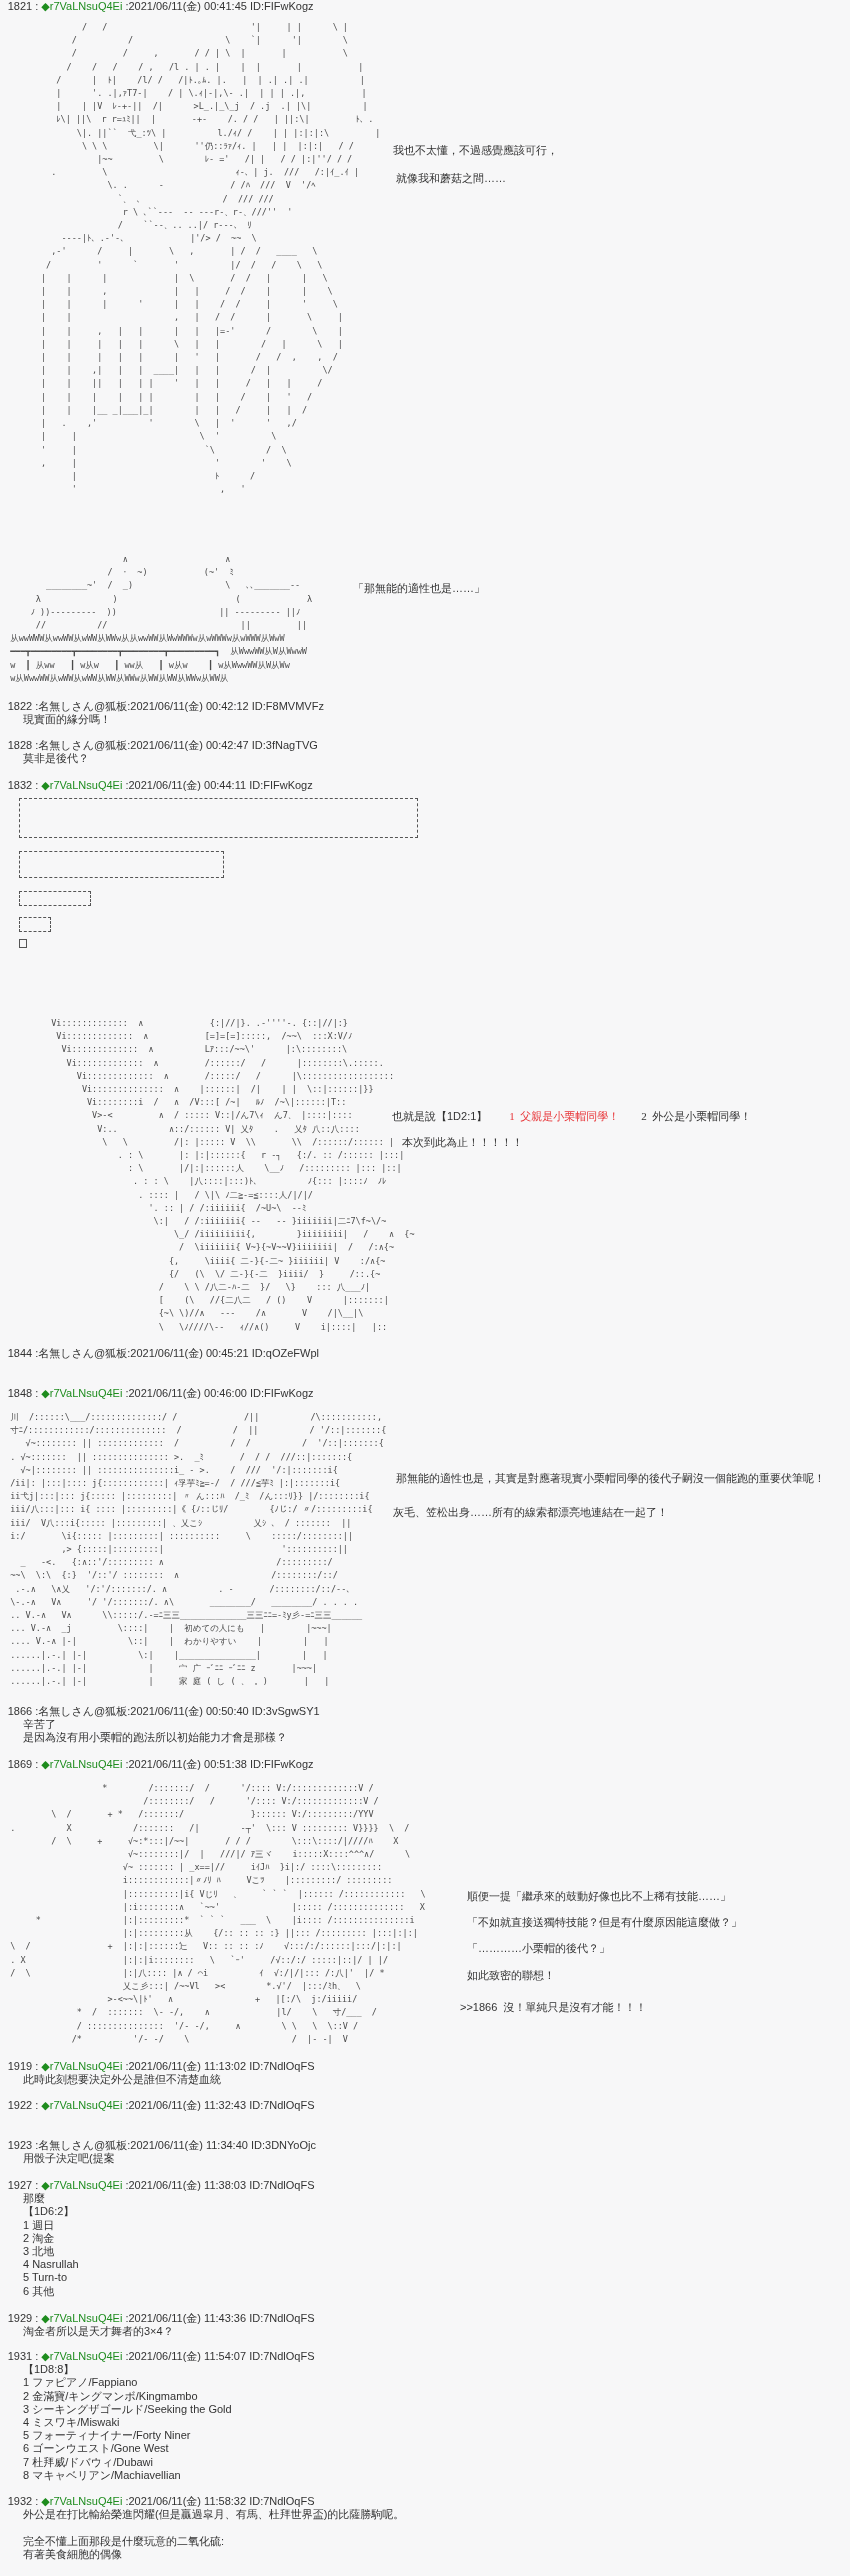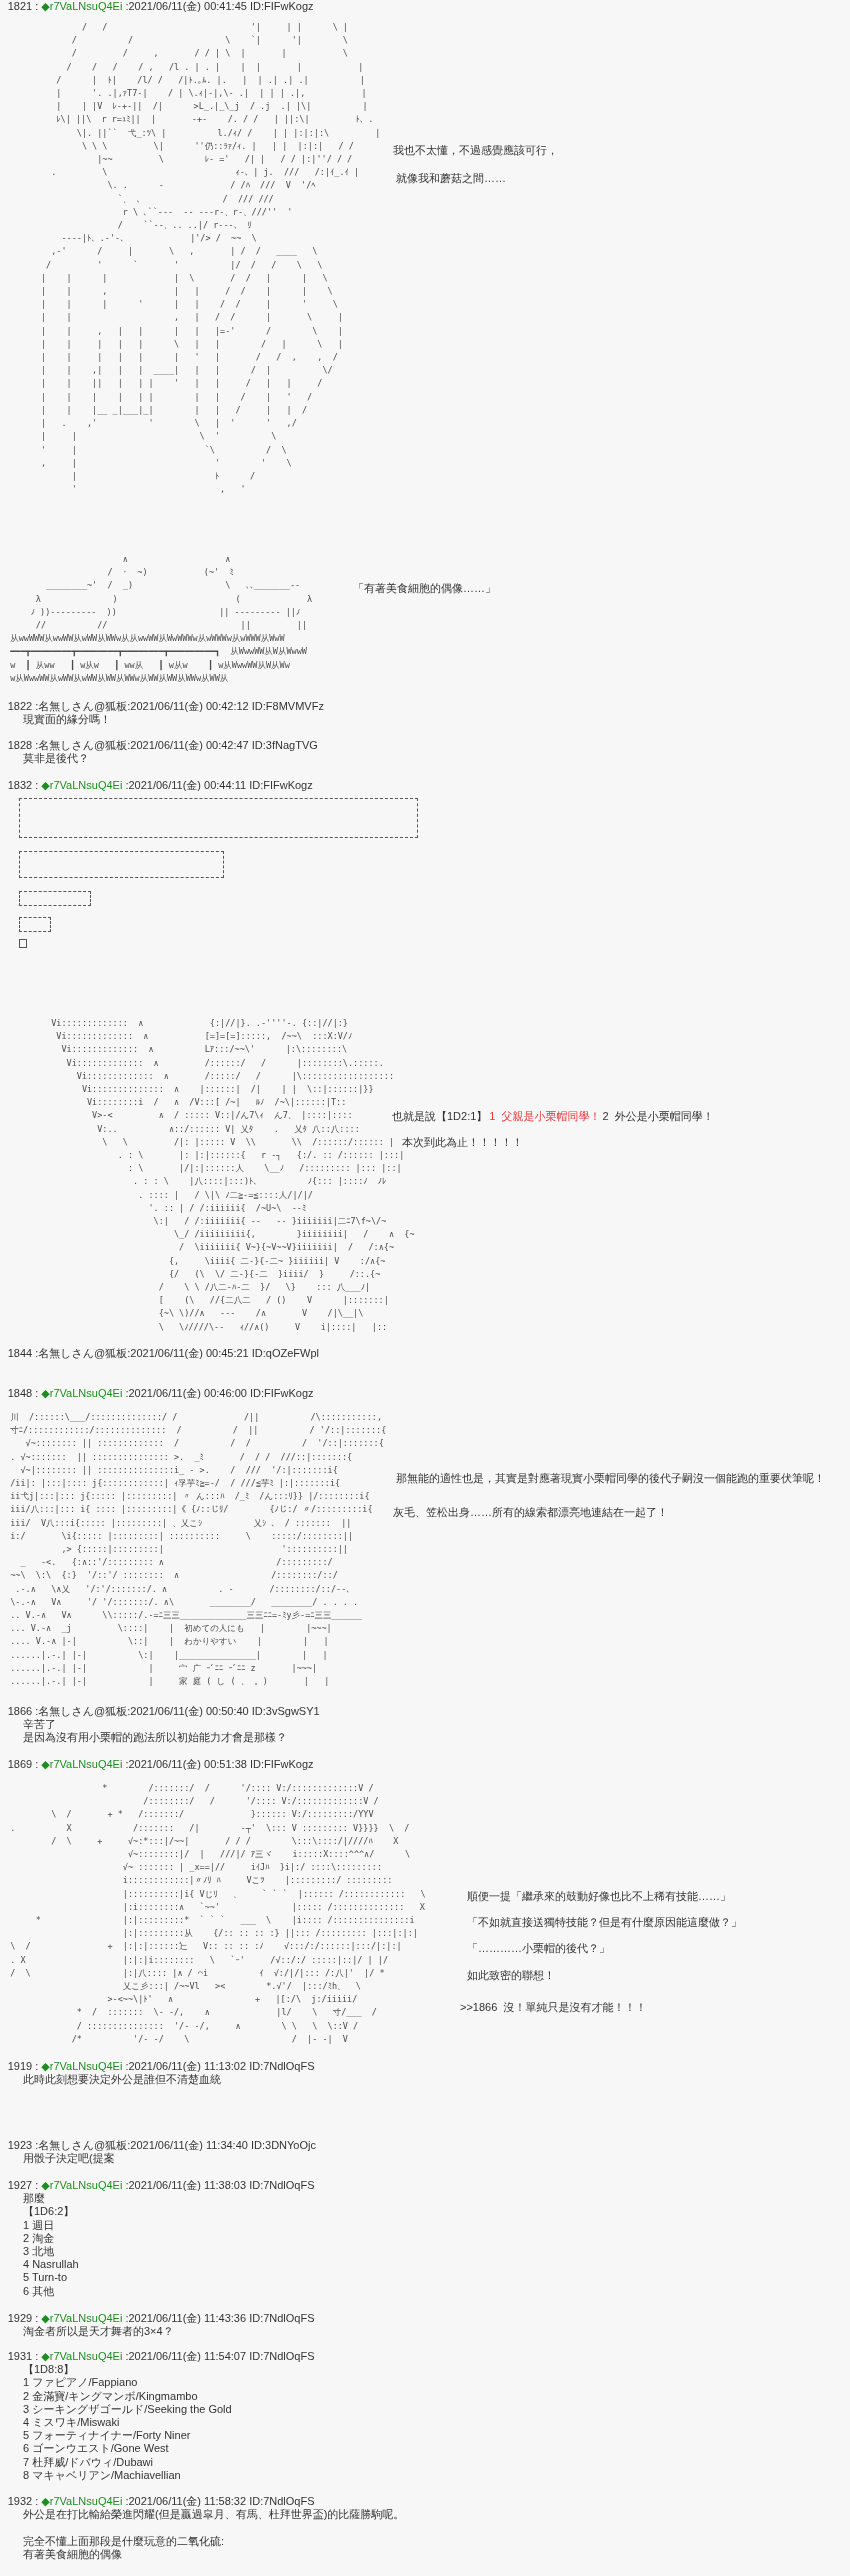--- a/index.html
+++ b/index.html
@@ -14,21 +14,21 @@
     .trip { color:#1e8c1e; }
     .num { cursor:pointer; }
     .body { padding-left:23px; line-height:13.2px; white-space:pre; }
     .aa {
       position:absolute; left:0; margin:0;
       font-family:"DejaVu Sans Mono",monospace; font-size:8.5px;
       line-height:13.2px; white-space:pre; color:#4a4a4a;
     }
     .side { position:absolute; white-space:pre; line-height:13.2px; }
     .red { color:#e8373a; }
-    .gap { margin-left:2px; }
+    .gap { margin-left:22px;font-family:Liberation Serif, serif; }
     .anchor { color:#333; cursor:pointer; }
     .panel { position:absolute; border:0.9px dashed #555; box-sizing:border-box; }
     .panel.solid { border-style:solid; }
   </style>
 </head>
 <body>
 
 <div class="post" style="top:0px">
   <div class="hdr"><span class="num">1821 : </span><span class="trip">◆r7VaLNsuQ4Ei</span><span> :2021/06/11(金) 00:41:45</span><span> ID:FIFwKogz</span></div>
   <pre class="aa" style="top:21px">                /   /                            '|     | |      \ |
@@ -72,21 +72,21 @@
   <pre class="aa" style="top:553px">                        ∧                   ∧
                      /  ･  ~)           (~'  ﾐ
          ________~'  /  _)                  \   ､､_______--
        λ              )                       (             λ
       ﾉ ))---------  ))                    || --------- ||ﾉ
        //          //                          ||         ||
   从wwWWW从wwWW从wWW从WWw从从wwWW从WwWWWw从wWWWw从wWWW从WwW
   ━━━┳━━━━━━━━┳━━━━━━━━┳━━━━━━━━┳━━━━━━━━━┓  从WwwWW从W从WwwW
   w  ┃ 从ww   ┃ w从w   ┃ ww从   ┃ w从w    ┃ w从WwwWW从W从Ww
   w从WwwWW从wWW从wWW从WW从WWw从WW从WW从WWw从WW从</pre>
-  <div class="side" style="top:582px;left:353px">「有著美食細胞的偶像……」</div>
+  <div class="side" style="top:582px;left:353px">「那無能的適性也是……」</div>
 </div>
 
 <div class="post" style="top:700px">
   <div class="hdr"><span class="num">1822 :</span><span>名無しさん@狐板</span><span>:2021/06/11(金) 00:42:12</span><span> ID:F8MVMVFz</span></div>
   <div class="body">現實面的緣分嗎！</div>
 </div>
 
 <div class="post" style="top:739px">
   <div class="hdr"><span class="num">1828 :</span><span>名無しさん@狐板</span><span>:2021/06/11(金) 00:42:47</span><span> ID:3fNagTVG</span></div>
   <div class="body">莫非是後代？</div>
@@ -192,20 +192,21 @@
   <div class="side" style="top:211px;left:467px">如此致密的聯想！</div>
   <div class="side" style="top:243px;left:460px"><span class="anchor">&gt;&gt;1866</span><span>  沒！單純只是沒有才能！！！</span></div>
 </div>
 
 <div class="post" style="top:2060px">
   <div class="hdr"><span class="num">1919 : </span><span class="trip">◆r7VaLNsuQ4Ei</span><span> :2021/06/11(金) 11:13:02</span><span> ID:7NdlOqFS</span></div>
   <div class="body">此時此刻想要決定外公是誰但不清楚血統</div>
 </div>
 
 <div class="post" style="top:2099px">
+  <div class="hdr"><span class="num">1922 : </span><span class="trip">◆r7VaLNsuQ4Ei</span><span> :2021/06/11(金) 11:32:43</span><span> ID:7NdlOqFS</span></div>
 </div>
 
 <div class="post" style="top:2139px">
   <div class="hdr"><span class="num">1923 :</span><span>名無しさん@狐板</span><span>:2021/06/11(金) 11:34:40</span><span> ID:3DNYoOjc</span></div>
   <div class="body">用骰子決定吧(提案</div>
 </div>
 
 <div class="post" style="top:2179px">
   <div class="hdr"><span class="num">1927 : </span><span class="trip">◆r7VaLNsuQ4Ei</span><span> :2021/06/11(金) 11:38:03</span><span> ID:7NdlOqFS</span></div>
   <div class="body">那麼

